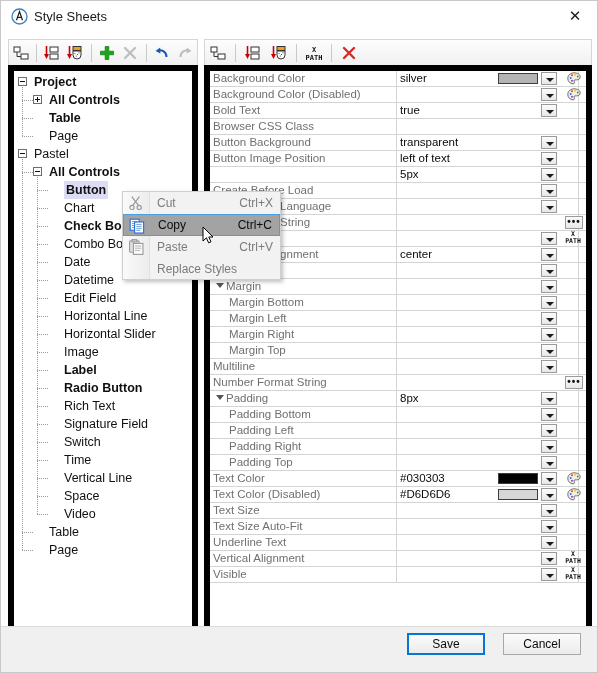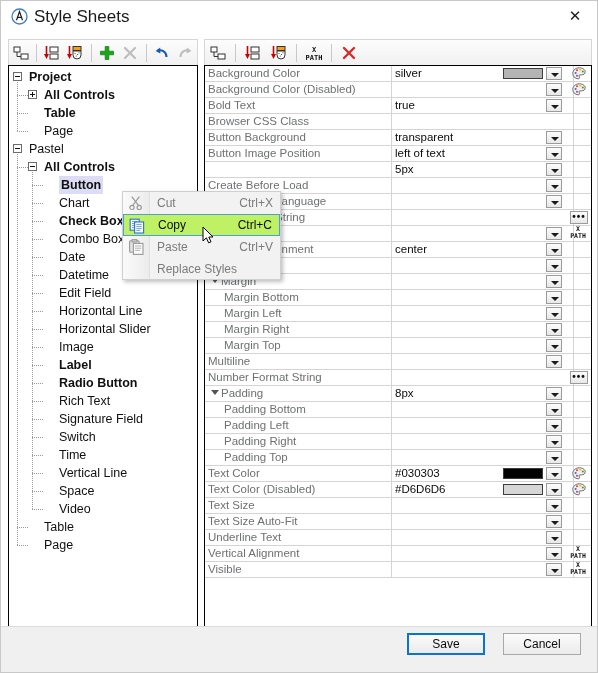--- a/index.html
+++ b/index.html
@@ -11,32 +11,32 @@
     color:#000;
     overflow:hidden;
     position:relative;
     -webkit-font-smoothing:antialiased;
   }
   .win{position:absolute;inset:0;border:1px solid #c8c8c8;box-sizing:border-box;background:#fff;}
 
   
   .titlebar{position:absolute;left:0;top:0;width:100%;height:31px;background:#ffffff;}
   .title-icon{position:absolute;left:10px;top:7px;width:17px;height:17px;}
-  .title-text{position:absolute;left:33px;top:7px;font-size:17px;color:#1a1a1a;line-height:17px;white-space:nowrap;}
+  .title-text{position:absolute;left:33px;top:7px;font-size:13px;color:#1a1a1a;line-height:17px;white-space:nowrap;}
   .close-btn{position:absolute;right:0;top:0;width:44px;height:30px;display:flex;align-items:center;justify-content:center;font-size:15px;color:#202020;font-family:"DejaVu Sans",sans-serif;cursor:default;}
 
   
   .toolbar{position:absolute;height:28px;background:linear-gradient(#fdfdfd,#f0f0f0);border:1px solid #d6d6d6;box-sizing:border-box;display:flex;align-items:center;}
   #tb-left{left:7px;top:38px;width:190px;}
   #tb-right{left:203px;top:38px;width:388px;}
   .tbtn{width:24px;height:24px;display:flex;align-items:center;justify-content:center;margin:0 1px;cursor:default;}
   .tsep{width:1px;height:18px;background:#c9c9c9;margin:0 4px;}
 
   
-  .panel{position:absolute;background:#fff;border:1px solid #000000;box-sizing:border-box;overflow:hidden;}
+  .panel{position:absolute;background:#fff;border:6px solid #000000;box-sizing:border-box;overflow:hidden;}
   #tree-panel{left:7px;top:64px;width:190px;height:574px;}
   #grid-panel{left:203px;top:64px;width:388px;height:574px;}
 
   
   .tree{position:relative;padding-top:2px;}
   .tnode{position:relative;height:18px;line-height:18px;white-space:nowrap;font-size:12.5px;color:#101010;cursor:default;}
   .tnode .lbl{position:absolute;top:0;white-space:nowrap;}
   .tnode.bold .lbl{font-weight:bold;}
   .tnode.sel .lbl{background:#dcdcf5;padding:0 2px;}
   .expander{position:absolute;width:9px;height:9px;border:1px solid #6d6d6d;background:#fff;top:4px;box-sizing:border-box;}
@@ -61,21 +61,21 @@
   .palette{position:absolute;right:4px;top:1px;width:15px;height:13px;}
   .grp-tri{position:absolute;left:6px;top:4px;width:0;height:0;border-left:4px solid transparent;border-right:4px solid transparent;border-top:5px solid #555;}
 
   
   #ctxmenu{position:absolute;left:121px;top:190px;width:159px;height:89px;background:#f2f2f2;border:1px solid #cfcfcf;box-sizing:border-box;box-shadow:2px 2px 4px rgba(0,0,0,.25);z-index:50;}
   #ctxmenu .gutter{position:absolute;left:0;top:0;width:27px;height:100%;background:linear-gradient(to right,#fafafa,#ececec);border-right:1px solid #e0e0e0;box-sizing:border-box;}
   .mitem{position:relative;height:22px;line-height:22px;cursor:default;}
   .mitem .mi-ico{position:absolute;left:5px;top:3px;width:17px;height:16px;z-index:3;}
   .mitem .mi-lbl{position:absolute;left:34px;top:0;font-size:12px;color:#7b7b7b;}
   .mitem .mi-key{position:absolute;right:7px;top:0;font-size:12px;color:#7b7b7b;}
-  .mitem.sel{background:#bef264;border:1px solid #4a9fe0;box-sizing:border-box;}
+  .mitem.sel{background:#a3a3a3;border:1px solid #4a9fe0;box-sizing:border-box;}
   .mitem.sel .mi-lbl,.mitem.sel .mi-key{color:#0b0b0b;line-height:20px;}
   #cursor{position:absolute;left:201px;top:225px;width:13px;height:19px;z-index:60;}
 
   
   .footer{position:absolute;left:0;bottom:0;width:100%;height:46px;background:#f0f0f0;border-top:1px solid #dcdcdc;box-sizing:border-box;}
   .btn{position:absolute;top:6px;width:78px;height:22px;background:linear-gradient(#fbfbfb,#ebebeb);border:1px solid #a8a8a8;box-sizing:border-box;font-size:12px;color:#0a0a0a;display:flex;align-items:center;justify-content:center;cursor:default;}
   #btn-save{right:112px;border:2px solid #0a74d4;}
   #btn-cancel{right:16px;}
 </style>
 </head>

